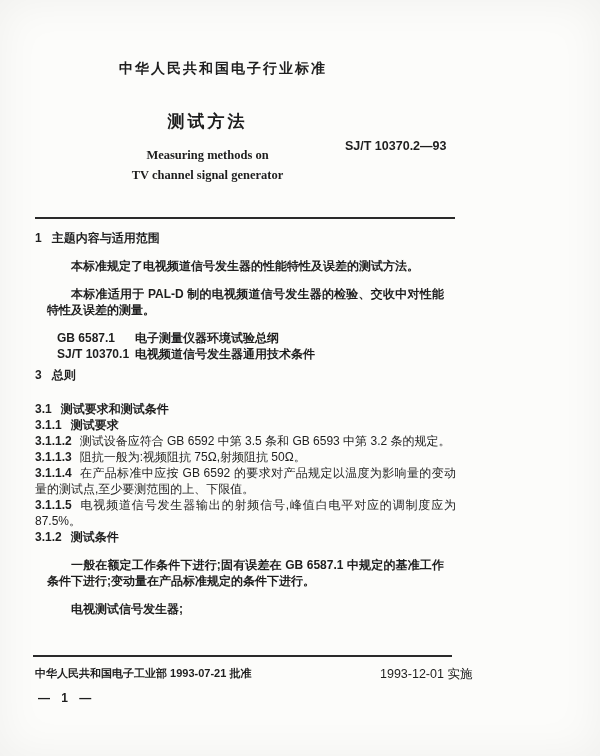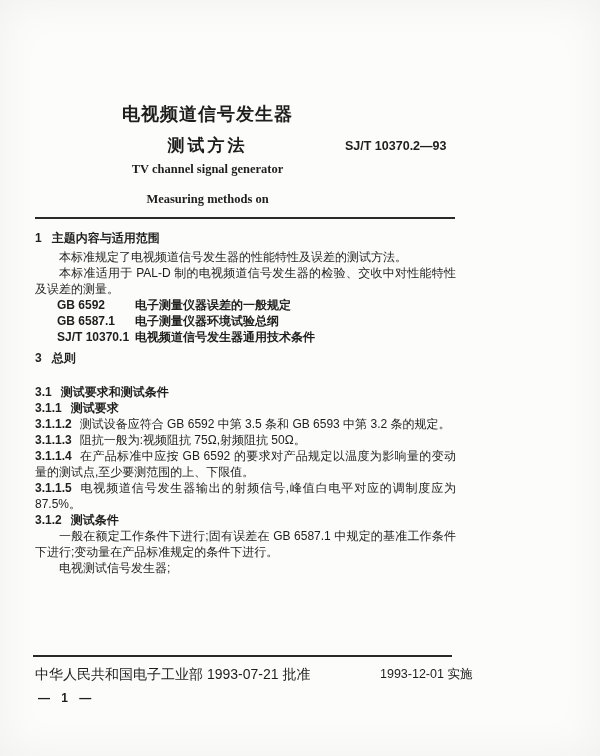--- a/index.html
+++ b/index.html
@@ -32,71 +32,68 @@
   .doc-body {
     position:absolute; left:35px; top:226px; width:421px;
     font-size:12px; line-height:16px;
     text-align:justify;
   }
   .sec-head { font-weight:bold; }
   .sec-head-1 { margin:4px 0 3px 0; }
   .sec-head-2 { margin:6px 0 4px 0; }
   .sec-head-3 { margin:5px 0 18px 0; }
   .sec-num { margin-right:10px; }
-  .para { text-indent:2em; margin:0; }
+  .para { text-indent:2em; margin:12px;font-weight:bold; }
   .refs { padding-left:22px; font-weight:bold; }
   .ref-row { white-space:nowrap; }
   .ref-code { display:inline-block; min-width:78px; }
   .clause { margin:0; }
   .clause-num { font-weight:bold; margin-right:8px; }
   .clause-head { font-weight:bold; }
   .clause-head .clause-num { margin-right:9px; }
   
   .approval {
     position:absolute; left:35px; top:666px;
-    font-size:14px; font-weight:normal; white-space:nowrap;
+    font-size:11px; font-weight:bold; white-space:nowrap;
   }
   .implementation {
     position:absolute; left:380px; top:666px;
     font-size:12.5px; font-weight:normal; white-space:nowrap;
   }
   .page-number {
     position:absolute; left:38px; top:691px;
     font-size:12px; font-weight:bold; letter-spacing:4px; white-space:nowrap;
   }
 </style>
 </head>
 <body>
 
 <div class="page">
 
+  <div class="std-type">中华人民共和国电子行业标准</div>
 
   <div class="title-block">
-    <div class="title-cn1">电视频道信号发生器</div>
     <div class="title-cn2">测试方法</div>
+    <div class="title-en title-en1">Measuring methods on</div>
     <div class="title-en title-en2">TV channel signal generator</div>
-    <div class="title-en title-en1">Measuring methods on</div>
   </div>
 
   <div class="std-number">SJ/T 10370.2—93</div>
 
   <div class="rule top-rule"></div>
 
   <div class="doc-body">
 
     <div class="sec-head sec-head-1">
       <span class="sec-num">1</span><span>主题内容与适用范围</span>
     </div>
     <p class="para">本标准规定了电视频道信号发生器的性能特性及误差的测试方法。</p>
     <p class="para">本标准适用于 PAL-D 制的电视频道信号发生器的检验、交收中对性能特性及误差的测量。</p>
 
     <div class="refs">
-      <div class="ref-row">
-        <span class="ref-code">GB 6592</span><span>电子测量仪器误差的一般规定</span>
-      </div>
       <div class="ref-row">
         <span class="ref-code">GB 6587.1</span><span>电子测量仪器环境试验总纲</span>
       </div>
       <div class="ref-row">
         <span class="ref-code">SJ/T 10370.1</span><span>电视频道信号发生器通用技术条件</span>
       </div>
     </div>
 
     <div class="sec-head sec-head-3">
       <span class="sec-num">3</span><span>总则</span>

